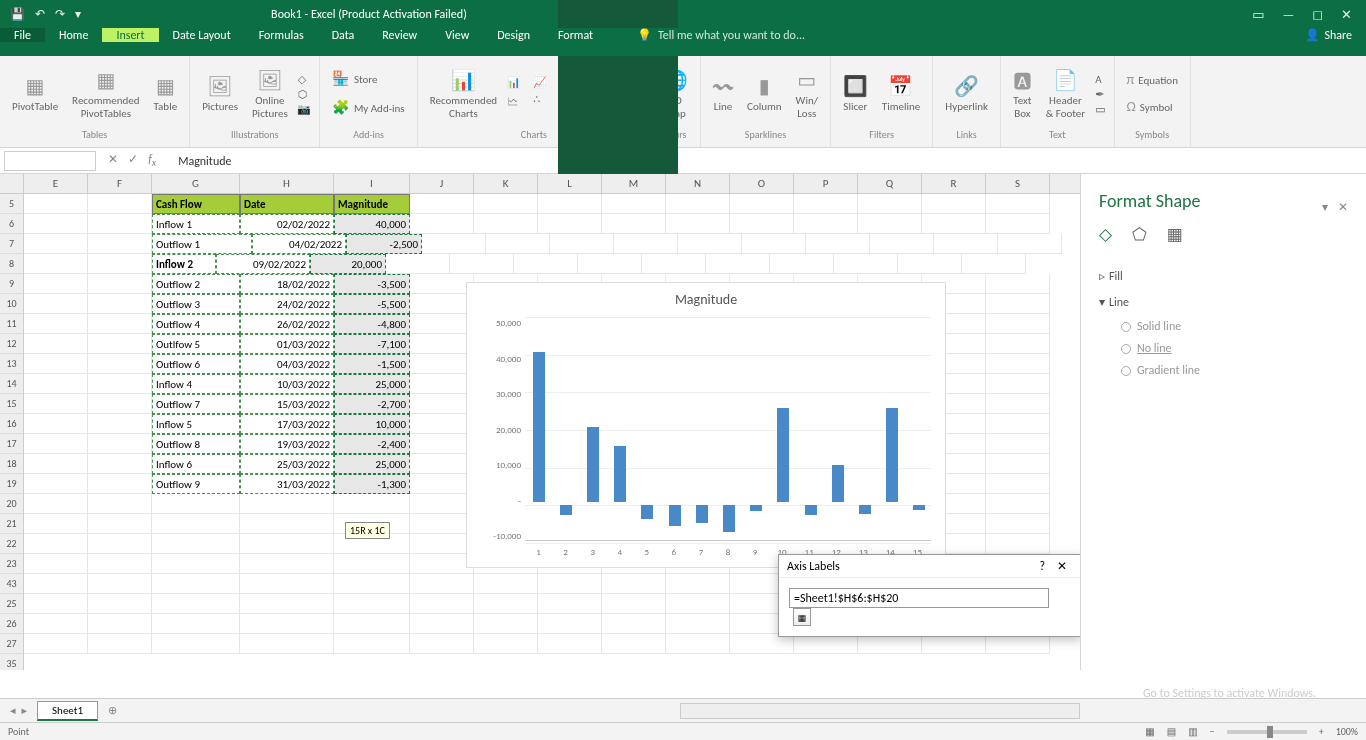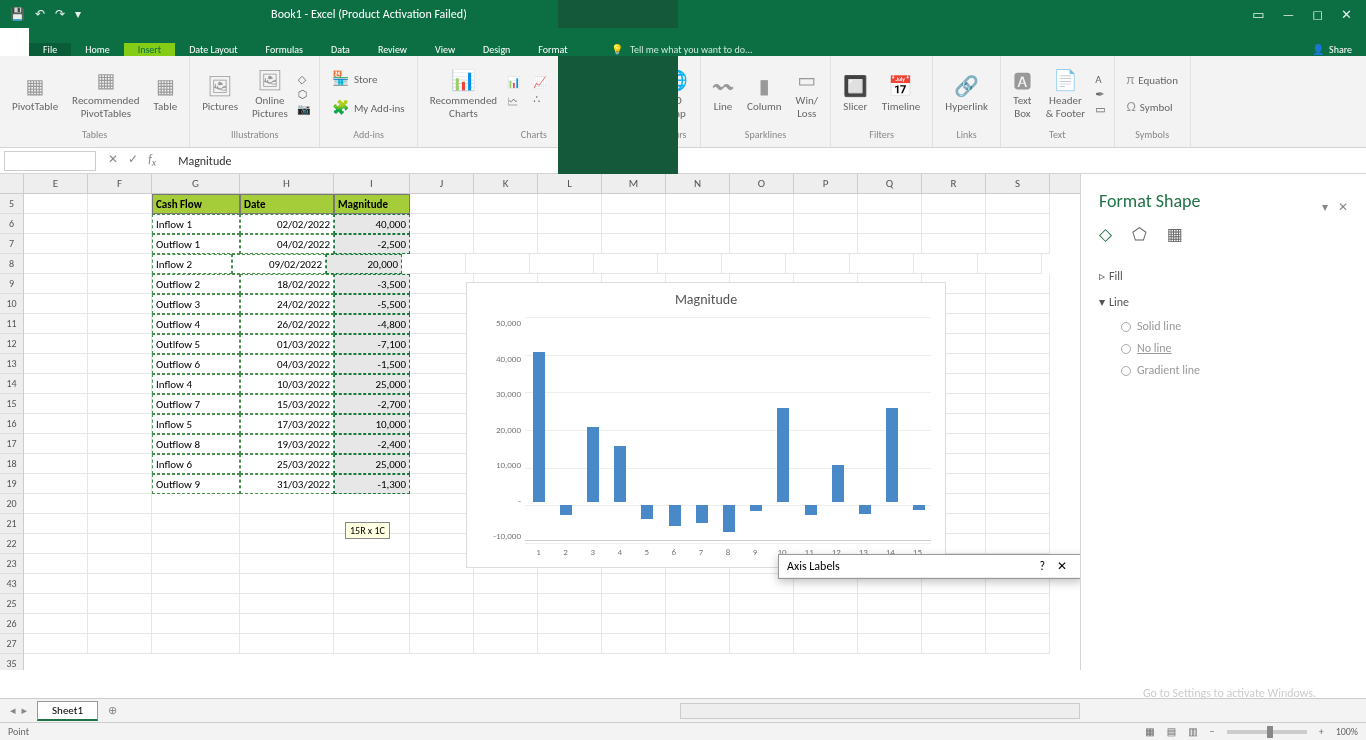--- a/index.html
+++ b/index.html
@@ -8,24 +8,24 @@
 
 .titlebar { height: 28px; background: #0c6e43; display: flex; align-items: center; color: #fff; font-size: 12px; }
 .titlebar .qat { display: flex; align-items: center; gap: 10px; padding: 0 10px; }
 .titlebar .qat span { opacity: .9; cursor: pointer; }
 .titlebar .title { flex: 1; text-align: left; padding-left: 180px; }
 .titlebar .chart-tools { width: 120px; text-align: center; background: #145a3a; height: 100%; line-height: 28px; margin-left: 30px; position: absolute; left: 528px; }
 .titlebar .win-controls { display: flex; gap: 18px; padding: 0 14px; margin-left: auto; }
 .titlebar .win-controls span { opacity: .9; cursor: pointer; font-size: 13px; }
 
 
-.tabs { height: 28px; background: #0c6e43; display: flex; align-items: flex-end; font-size: 10px; color: #fff; position: relative; margin-left: 29px; }
+.tabs { height: 28px; background: #0c6e43; display: flex; align-items: flex-start; font-size: 12px; color: #fff; position: relative; }
 .tabs .tab { padding: 0 14px; display: flex; align-items: center; cursor: pointer; }
 .tabs .tab.file { background: #0a5c38; }
-.tabs .tab.active { background: #84cc16; color: #0c6e43; }
+.tabs .tab.active { background: #bef264; color: #0c6e43; }
 .tabs .tell-me { flex: 1; display: flex; align-items: center; padding-left: 30px; color: #cde8db; gap: 6px; }
 .tabs .share { padding: 0 14px; display: flex; align-items: center; gap: 4px; }
 
 
 .ribbon { height: 92px; background: #f3f3f3; border-bottom: 1px solid #d4d4d4; display: flex; font-size: 11px; color: #666; }
 .ribbon-group { border-right: 1px solid #e1e1e1; padding: 4px 8px; display: flex; flex-direction: column; justify-content: space-between; }
 .ribbon-group .items { display: flex; gap: 6px; flex: 1; align-items: center; }
 .ribbon-group .label { text-align: center; font-size: 10px; color: #888; padding-bottom: 2px; }
 .ribbon-btn { display: flex; flex-direction: column; align-items: center; justify-content: center; padding: 2px 4px; cursor: pointer; text-align: center; line-height: 1.2; }
 .ribbon-btn .icon { font-size: 20px; margin-bottom: 2px; color: #999; }
@@ -391,38 +391,38 @@
             <div class="cell" style="width: 64px;"></div>
             <div class="cell" style="width: 64px;"></div>
             <div class="cell" style="width: 64px;"></div>
             <div class="cell" style="width: 64px;"></div>
             <div class="cell" style="width: 64px;"></div>
             <div class="cell" style="width: 64px;"></div>
           </div>
           <div class="cell-row">
             <div class="cell" style="width: 64px;"></div>
             <div class="cell" style="width: 64px;"></div>
-            <div class="cell data-g" style="width: 88px;">Outflow 1</div>
+            <div class="cell data-g" style="width: 100px;">Outflow 1</div>
             <div class="cell data-h" style="width: 94px;">04/02/2022</div>
             <div class="cell data-i sel" style="width: 76px;">-2,500</div>
             <div class="cell" style="width: 64px;"></div>
             <div class="cell" style="width: 64px;"></div>
             <div class="cell" style="width: 64px;"></div>
             <div class="cell" style="width: 64px;"></div>
             <div class="cell" style="width: 64px;"></div>
             <div class="cell" style="width: 64px;"></div>
             <div class="cell" style="width: 64px;"></div>
             <div class="cell" style="width: 64px;"></div>
             <div class="cell" style="width: 64px;"></div>
             <div class="cell" style="width: 64px;"></div>
           </div>
           <div class="cell-row">
             <div class="cell" style="width: 64px;"></div>
             <div class="cell" style="width: 64px;"></div>
-            <div class="cell data-g" style="width: 80px;">Inflow 2</div>
+            <div class="cell data-g" style="width: 64px; font-weight: bold;">Inflow 2</div>
             <div class="cell data-h" style="width: 94px;">09/02/2022</div>
             <div class="cell data-i sel" style="width: 76px;">20,000</div>
             <div class="cell" style="width: 64px;"></div>
             <div class="cell" style="width: 64px;"></div>
             <div class="cell" style="width: 64px;"></div>
             <div class="cell" style="width: 64px;"></div>
             <div class="cell" style="width: 64px;"></div>
             <div class="cell" style="width: 64px;"></div>
             <div class="cell" style="width: 64px;"></div>
             <div class="cell" style="width: 64px;"></div>
@@ -808,20 +808,24 @@
           <span>15</span>
         </div>
     </div>
 
     <div class="dialog">
       <div class="dialog-title">
         <span class="t">Axis Labels</span>
         <span class="x">?</span>
         <span class="x">✕</span>
       </div>
+      <div class="dialog-body">
+        <input value="=Sheet1!$H$6:$H$20" style="">
+        <span class="range-btn">▦</span>
+      </div>
     </div>
 
     <div class="sel-tip">15R x 1C</div>
   </div>
 
   <div class="side-panel">
     <div style="display:flex;align-items:center">
       <h2>Format Shape</h2>
       <span style="margin-left:auto;color:#888;cursor:pointer">▾</span>
       <span style="margin-left:10px;color:#888;cursor:pointer">✕</span>

